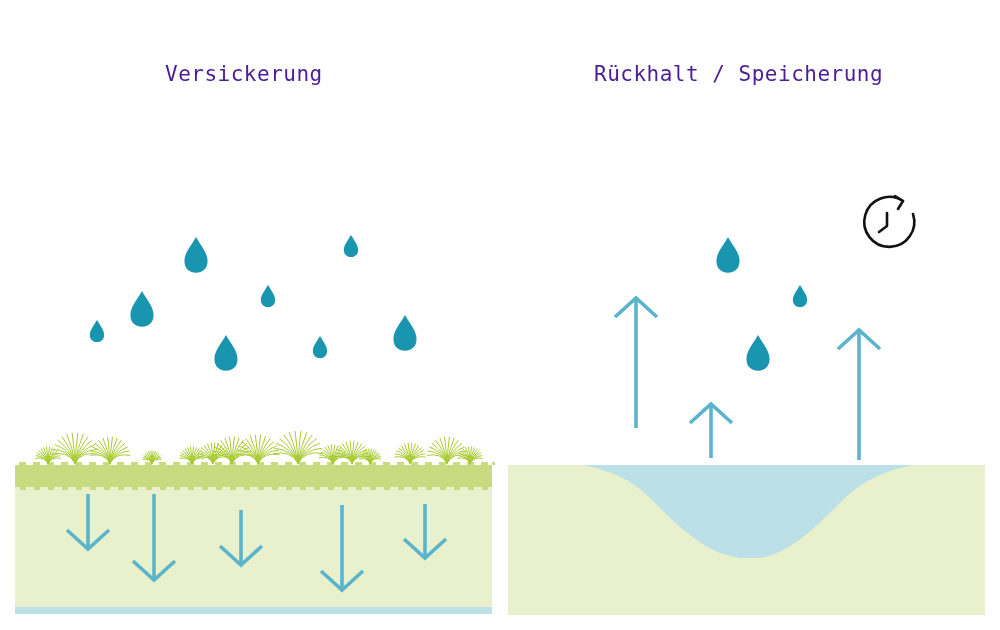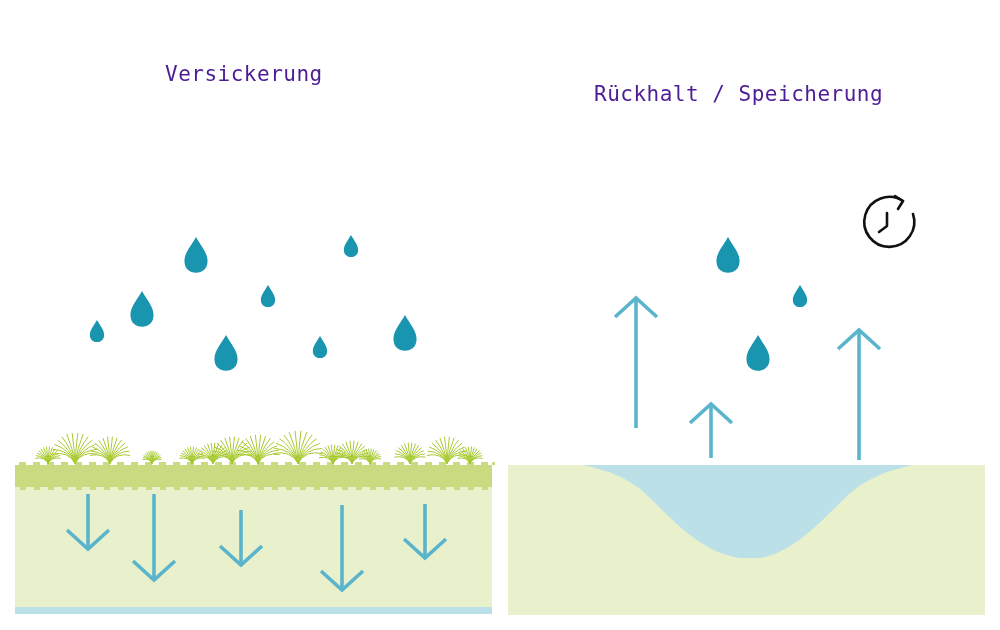--- a/index.html
+++ b/index.html
@@ -4,21 +4,21 @@
   <style>
     html, body { margin: 0; padding: 0; background: #ffffff; }
     body { width: 1000px; height: 630px; position: relative; overflow: hidden; }
     .title {
       position: absolute; top: 62px;
       font-family: "DejaVu Sans Mono", "Liberation Mono", monospace;
       font-size: 21px; color: #4c1d95; letter-spacing: 0.5px;
       white-space: nowrap;
     }
     #title-left { left: 165px; }
-    #title-right { left: 594px; margin-top: 20px; }
+    #title-right { left: 594px; }
     svg.scene { position: absolute; left: 0; top: 0; }
   </style>
 </head>
 <body>
 
 <div id="title-left" class="title">Versickerung</div>
 <div id="title-right" class="title">Rückhalt / Speicherung</div>
 
 <svg class="scene" width="1000" height="630" viewBox="0 0 1000 630">
   <defs>

